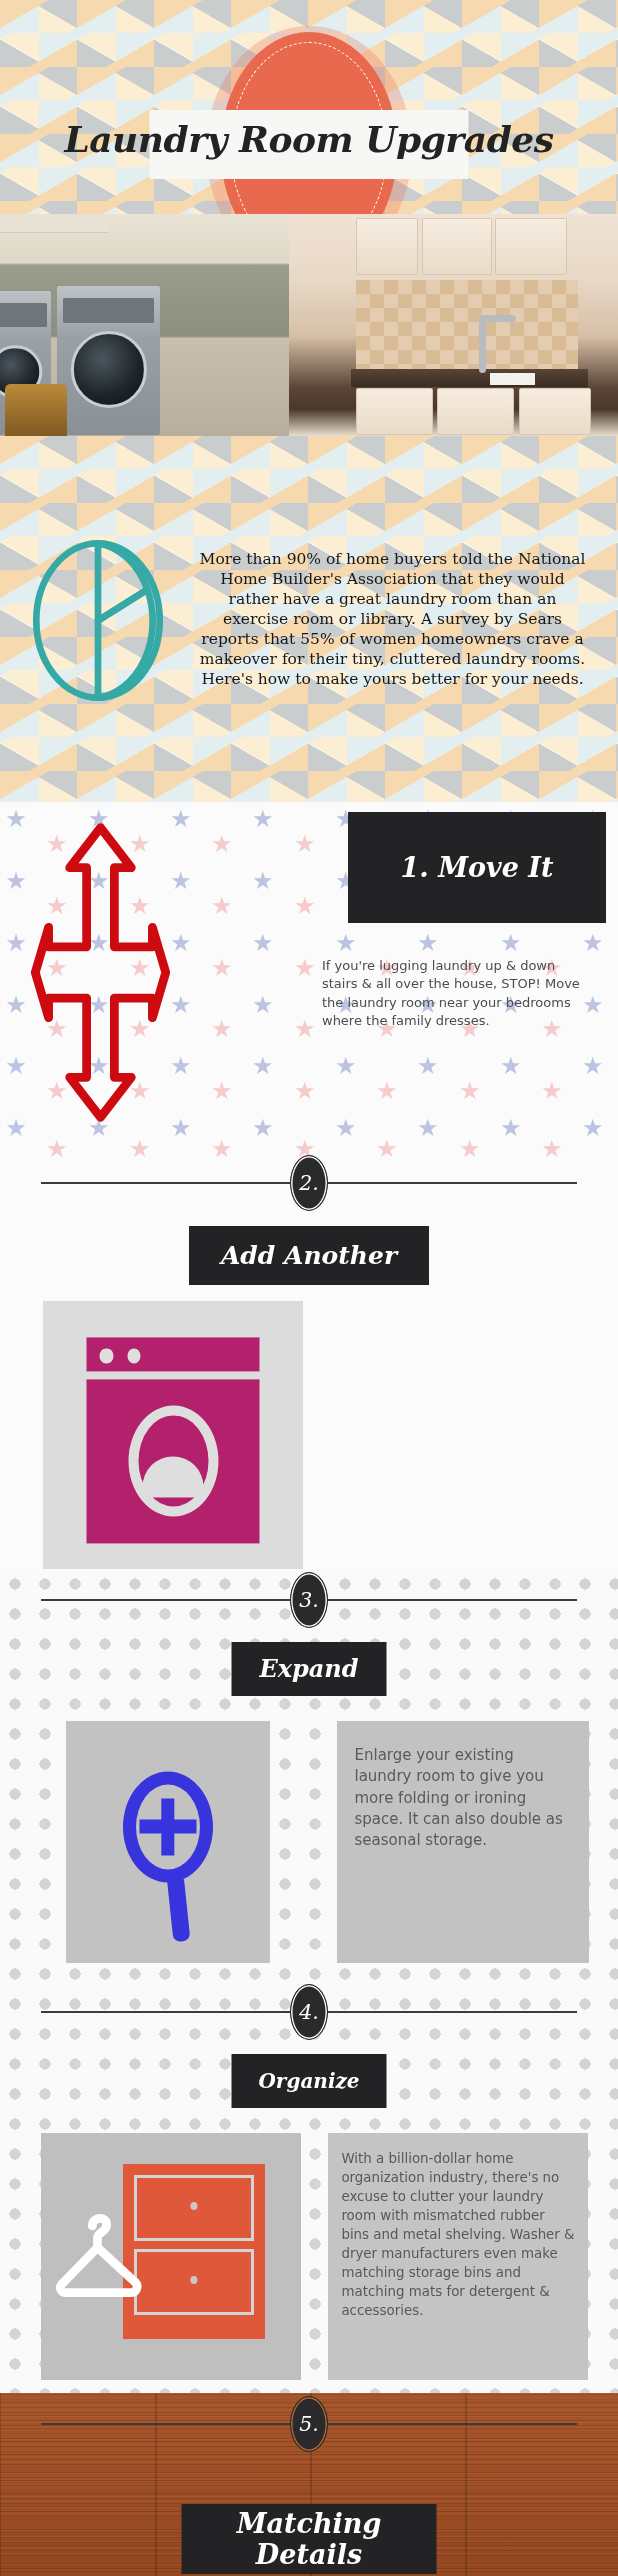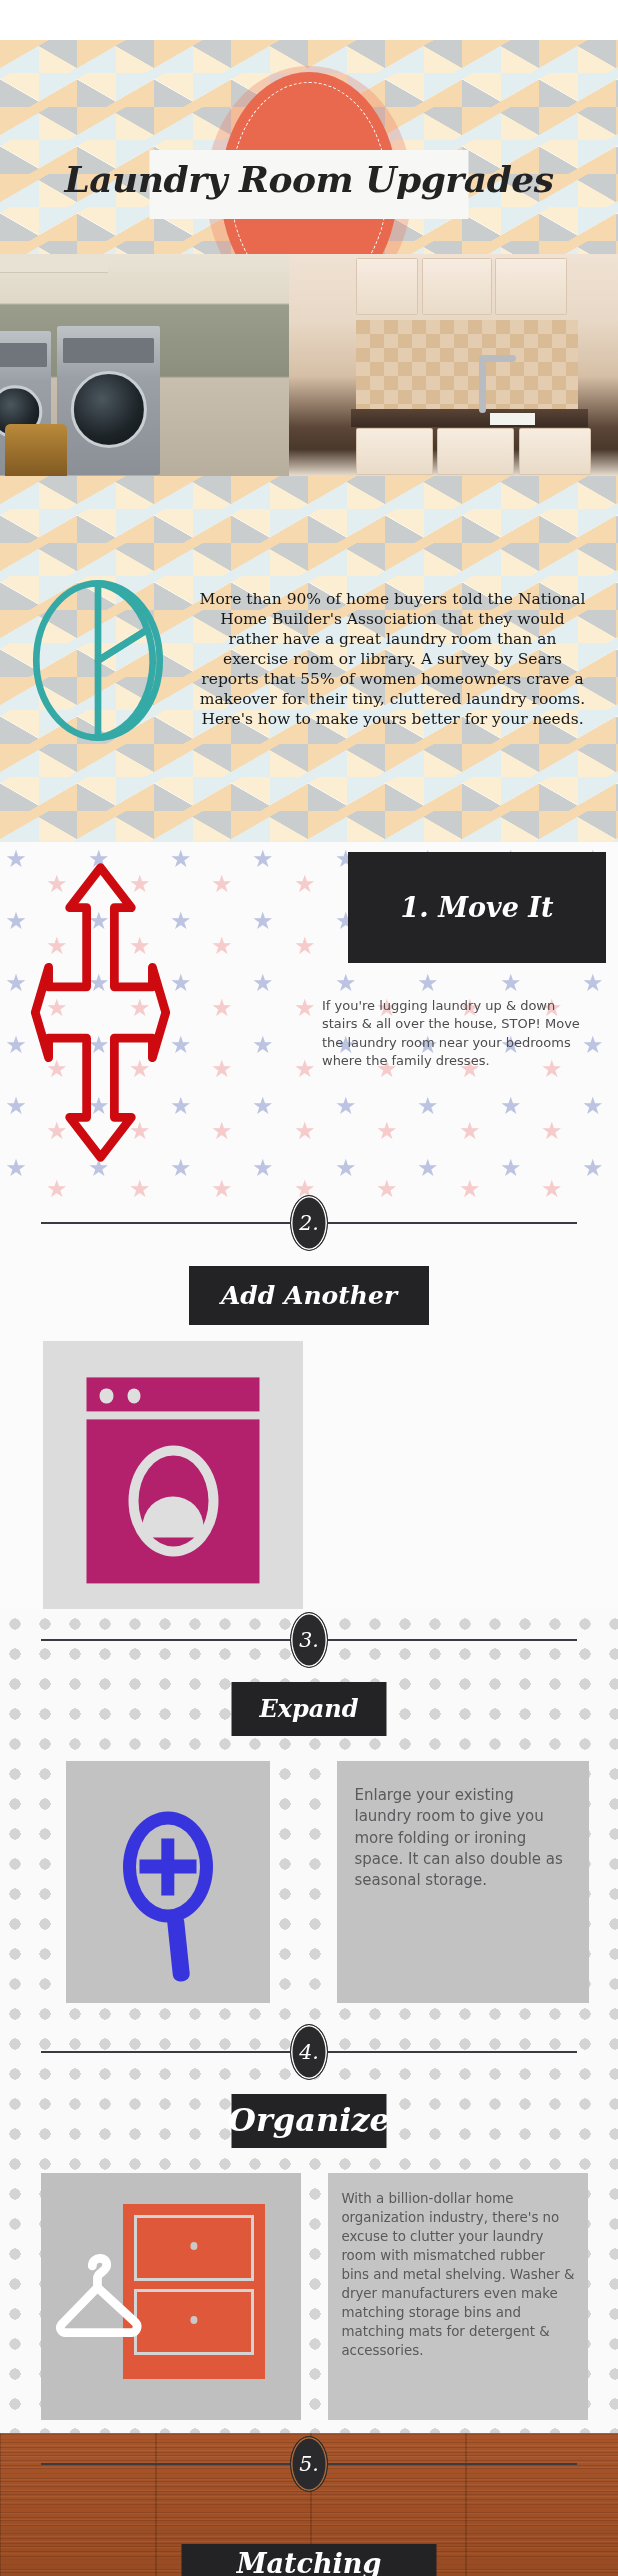--- a/index.html
+++ b/index.html
@@ -43,21 +43,21 @@
   .wood-bg{
     background-color:#9d4f24;
     background-image:
       repeating-linear-gradient(0deg, rgba(0,0,0,0.12) 0px, rgba(0,0,0,0.12) 0.5px, transparent 0.5px, transparent 2.6px),
       repeating-linear-gradient(0deg, rgba(255,255,255,0.05) 0px, rgba(255,255,255,0.05) 1px, transparent 1px, transparent 5.7px),
       repeating-linear-gradient(90deg, rgba(0,0,0,0.16) 0px, rgba(0,0,0,0.16) 1.5px, transparent 1.5px, transparent 155px),
       linear-gradient(180deg,#a8552a 0%, #94471f 45%, #a0511f 70%, #8e4420 100%);
   }
 
   
-  .header{height:214px;position:relative;overflow:hidden;margin-top:40px;}
+  .header{height:214px;position:relative;overflow:hidden;}
   .hdr-oval-glow{
     position:absolute;left:50%;top:26px;transform:translateX(-50%);
     width:206px;height:247px;border-radius:50%;
     background:rgba(233,110,82,0.28);
   }
   .hdr-oval{
     position:absolute;left:50%;top:32px;transform:translateX(-50%);
     width:177px;height:234px;border-radius:50%;
     background:#e8694d;
   }
@@ -170,21 +170,21 @@
   .sec3 .card-txt{position:absolute;left:337px;top:90px;width:252px;height:242px;background:#c2c2c2;padding:24px 17.5px;}
   .sec3 .body-text{font-size:15px;color:#5a5a5d;}
   .magnifier{position:absolute;left:50%;top:44%;transform:translate(-50%,-50%);}
   .magnifier .lens{width:90px;height:111px;border-radius:50%;border:13.4px solid #3733dd;}
   .magnifier .plus-v{position:absolute;left:50%;top:27px;transform:translateX(-50%);width:13.4px;height:57px;background:#3733dd;}
   .magnifier .plus-h{position:absolute;left:50%;top:48px;transform:translateX(-50%);width:57px;height:13.4px;background:#3733dd;}
   .magnifier .handle{position:absolute;left:52%;top:103px;width:16.5px;height:67px;background:#3733dd;border-radius:7.2px;transform:rotate(-6deg);}
 
   
   .sec4{height:350px;position:relative;}
-  .sec4 .plate{position:absolute;left:50%;top:11.3px;transform:translateX(-50%);width:155px;height:54px;font-size:32px;}
+  .sec4 .plate{position:absolute;left:50%;top:11.3px;transform:translateX(-50%);width:155px;height:54px;font-size:20px;}
   .sec4 .card-img{position:absolute;left:41px;top:90px;width:260px;height:247px;background:#bfbfbf;}
   .sec4 .card-txt{position:absolute;left:328px;top:90px;width:260px;height:247px;background:#c4c4c4;padding:15.5px 13.4px;}
   .sec4 .body-text{font-size:13.4px;color:#585858;}
   .locker{position:absolute;left:82px;top:31px;width:142px;height:175px;background:#e0583a;padding:11.3px 11.3px;}
   .locker .door{height:66px;background:#e0583a;border:3.1px solid #d4d4d4;position:relative;margin-bottom:8.2px;}
   .locker .door .vent{position:absolute;left:50%;top:46%;transform:translate(-50%,-50%);width:7.2px;height:8.2px;border-radius:50%;background:#c9c9c9;}
   .hanger{position:absolute;left:9.3px;top:61px;width:170px;height:108px;}
 
   
   .sec5{height:361px;position:relative;}

